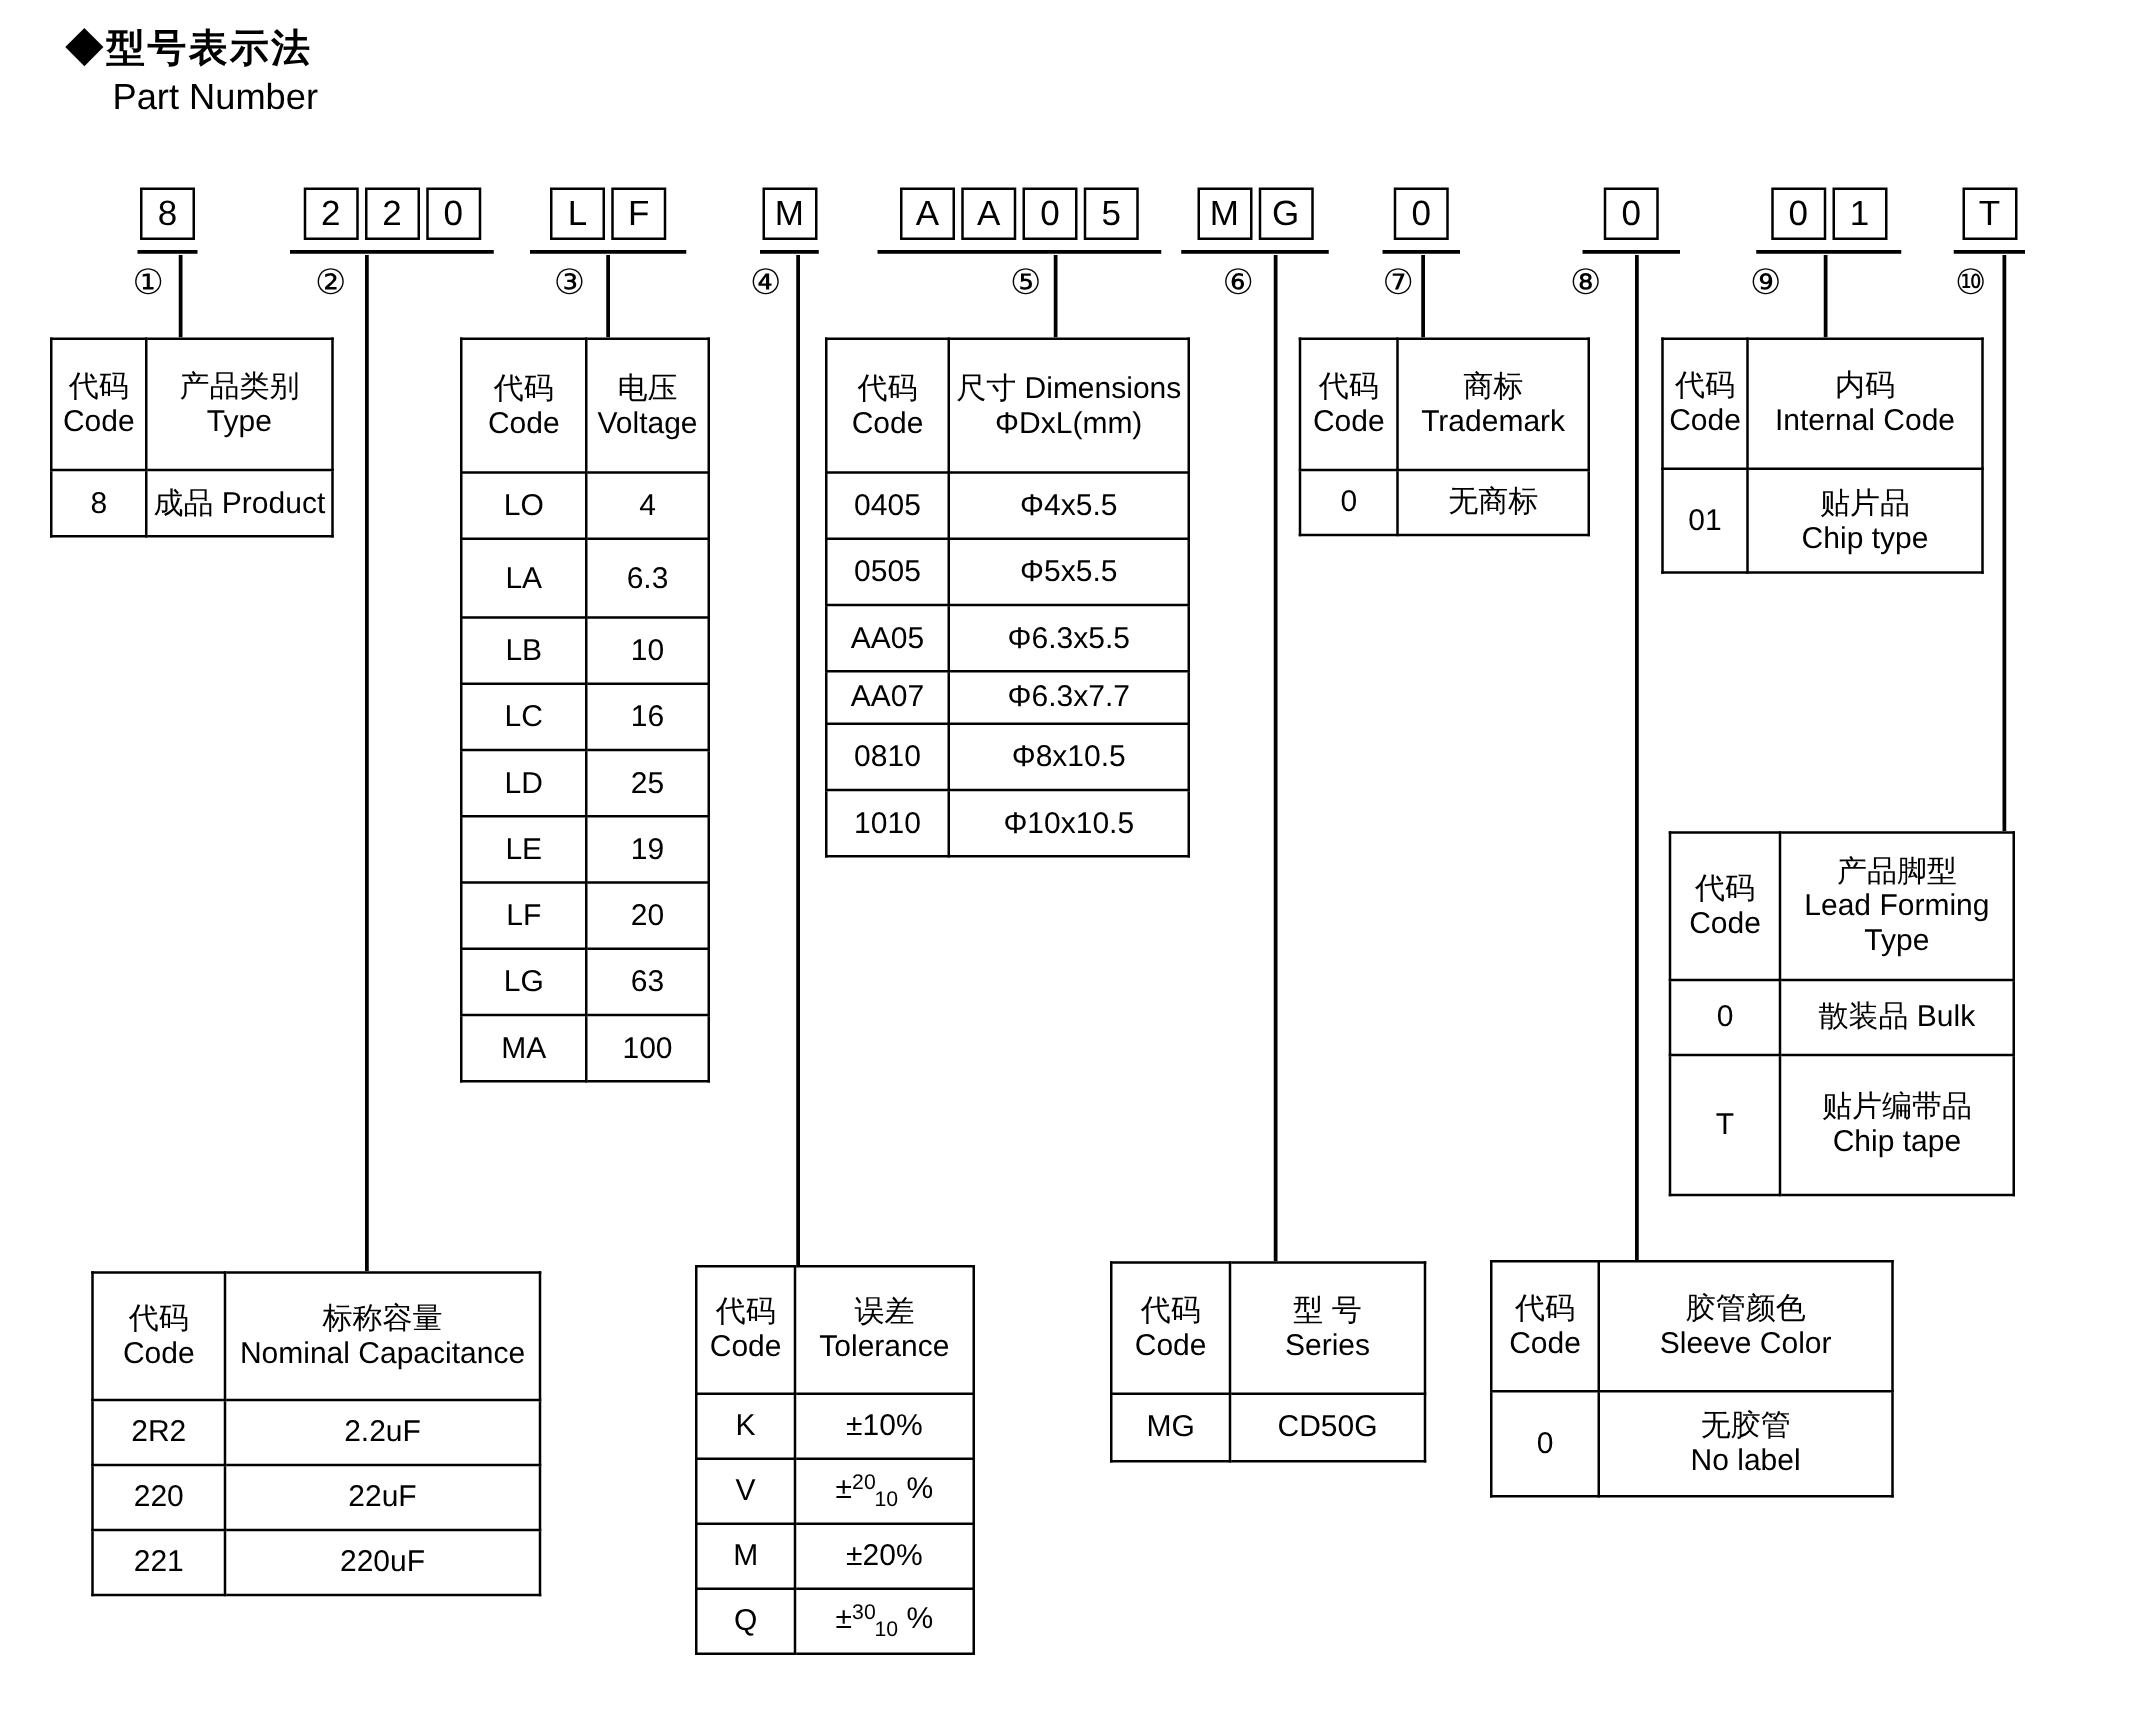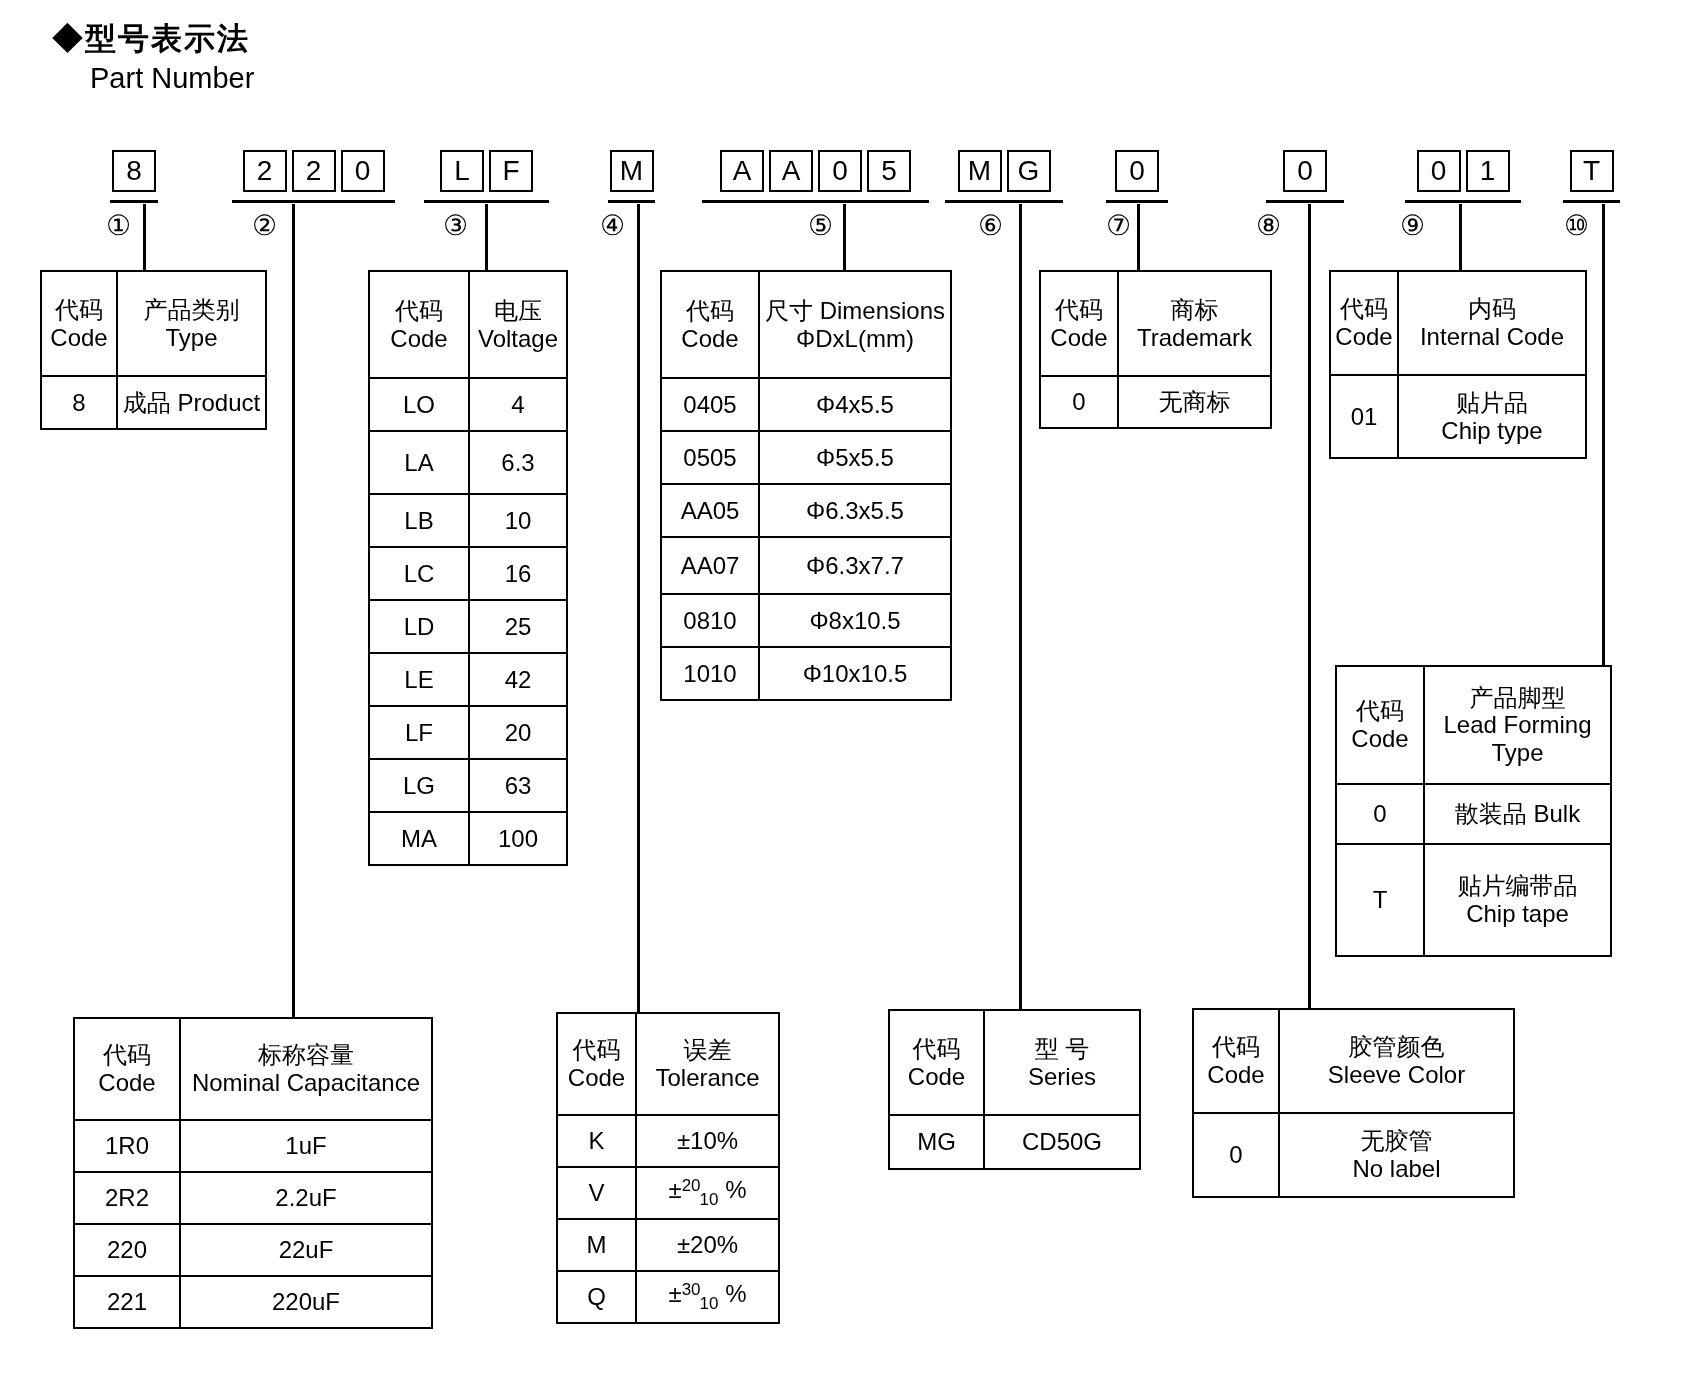--- a/index.html
+++ b/index.html
@@ -237,21 +237,21 @@
           </td>
         </tr>
         <tr style="height:53px">
           <td>
             <div class="cellwrap">
               <div class="ln">LE</div>
             </div>
           </td>
           <td>
             <div class="cellwrap">
-              <div class="ln">42</div>
+              <div class="ln">19</div>
             </div>
           </td>
         </tr>
         <tr style="height:53px">
           <td>
             <div class="cellwrap">
               <div class="ln">LF</div>
             </div>
           </td>
           <td>
@@ -335,21 +335,21 @@
             <div class="cellwrap">
               <div class="ln">AA05</div>
             </div>
           </td>
           <td>
             <div class="cellwrap">
               <div class="ln">Φ6.3x5.5</div>
             </div>
           </td>
         </tr>
-        <tr style="height:57px">
+        <tr style="height:42px">
           <td>
             <div class="cellwrap">
               <div class="ln">AA07</div>
             </div>
           </td>
           <td>
             <div class="cellwrap">
               <div class="ln">Φ6.3x7.7</div>
             </div>
           </td>
@@ -515,32 +515,20 @@
           <td>
             <div class="cellwrap">
               <div class="ln">标称容量</div>
               <div class="ln">Nominal Capacitance</div>
             </div>
           </td>
         </tr>
         <tr style="height:52px">
           <td>
             <div class="cellwrap">
-              <div class="ln">1R0</div>
-            </div>
-          </td>
-          <td>
-            <div class="cellwrap">
-              <div class="ln">1uF</div>
-            </div>
-          </td>
-        </tr>
-        <tr style="height:52px">
-          <td>
-            <div class="cellwrap">
               <div class="ln">2R2</div>
             </div>
           </td>
           <td>
             <div class="cellwrap">
               <div class="ln">2.2uF</div>
             </div>
           </td>
         </tr>
         <tr style="height:52px">

